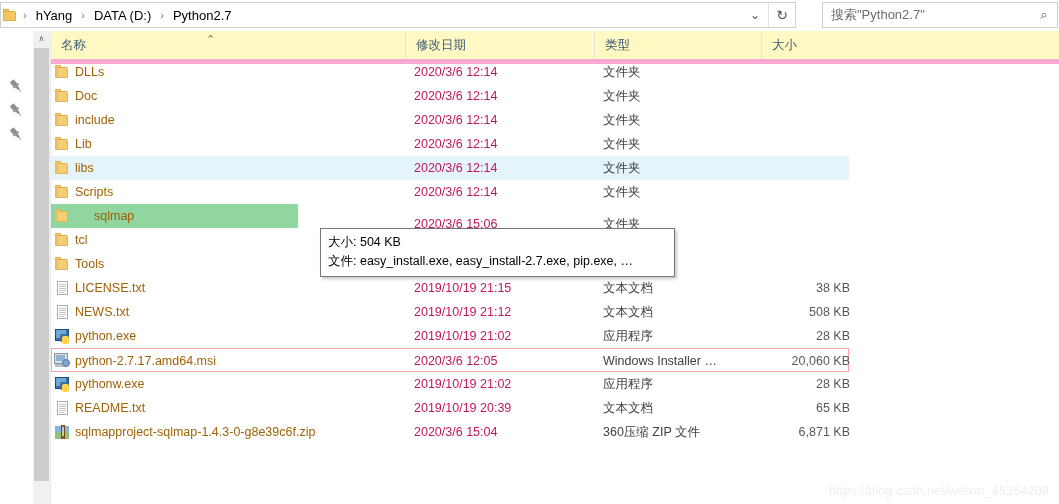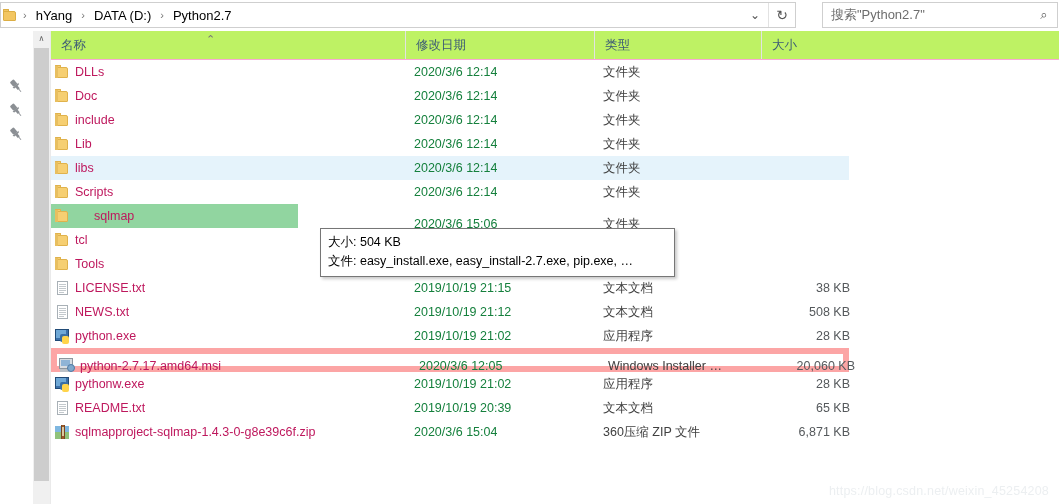--- a/index.html
+++ b/index.html
@@ -167,22 +167,22 @@
     position: absolute;
     left: 51px; top: 31px;
     width: 1008px; height: 473px;
     background: #ffffff;
     overflow: hidden;
   }
   .colheader {
     position: absolute;
     left: 0; top: 0;
     width: 1008px; height: 28px;
-    background: #bef264;
-    border-bottom: 1px solid #f9a8d4;
+    background: #fef9c3;
+    border-bottom: 5px solid #f9a8d4;
   }
   .colheader .ch {
     position: absolute;
     top: 0; height: 28px;
     line-height: 28px;
     color: #3c5a76;
     font-size: 12.5px;
     padding-left: 10px;
     box-sizing: border-box;
     border-left: 1px solid #e2e2e2;
@@ -204,32 +204,32 @@
   .row {
     position: relative;
     height: 24px;
     width: 798px;
     box-sizing: border-box;
   }
   .row.sel-hover { background: #e5f3fb; }
   .row.sel-cut   { width: 247px; background: #91d5a0; }
   .row.sel-focus {
     background: #ffffff;
-    border: 6px solid #fca5a5;
+    border: 1px solid #fca5a5;
   }
   .cell {
     position: absolute;
     top: 0; height: 24px;
     line-height: 24px;
     font-size: 12.5px;
     white-space: nowrap;
     overflow: hidden;
   }
-  .c-name { left: 24px; color: #be185d; }
-  .c-date { left: 363px; color: #15803d; }
+  .c-name { left: 24px; color: #a16207; }
+  .c-date { left: 363px; color: #be185d; }
   .c-type { left: 552px; color: #404040; }
   .c-size { left: 706px; width: 93px; text-align: right; color: #55595c; }
   .row.sel-focus .c-name { left: 23px; }
   .row.sel-focus .c-date { left: 362px; }
   .row.sel-focus .c-type { left: 551px; }
   .row.sel-focus .c-size { left: 705px; }
 
   .ico {
     position: absolute;
     left: 3px; top: 4px;

